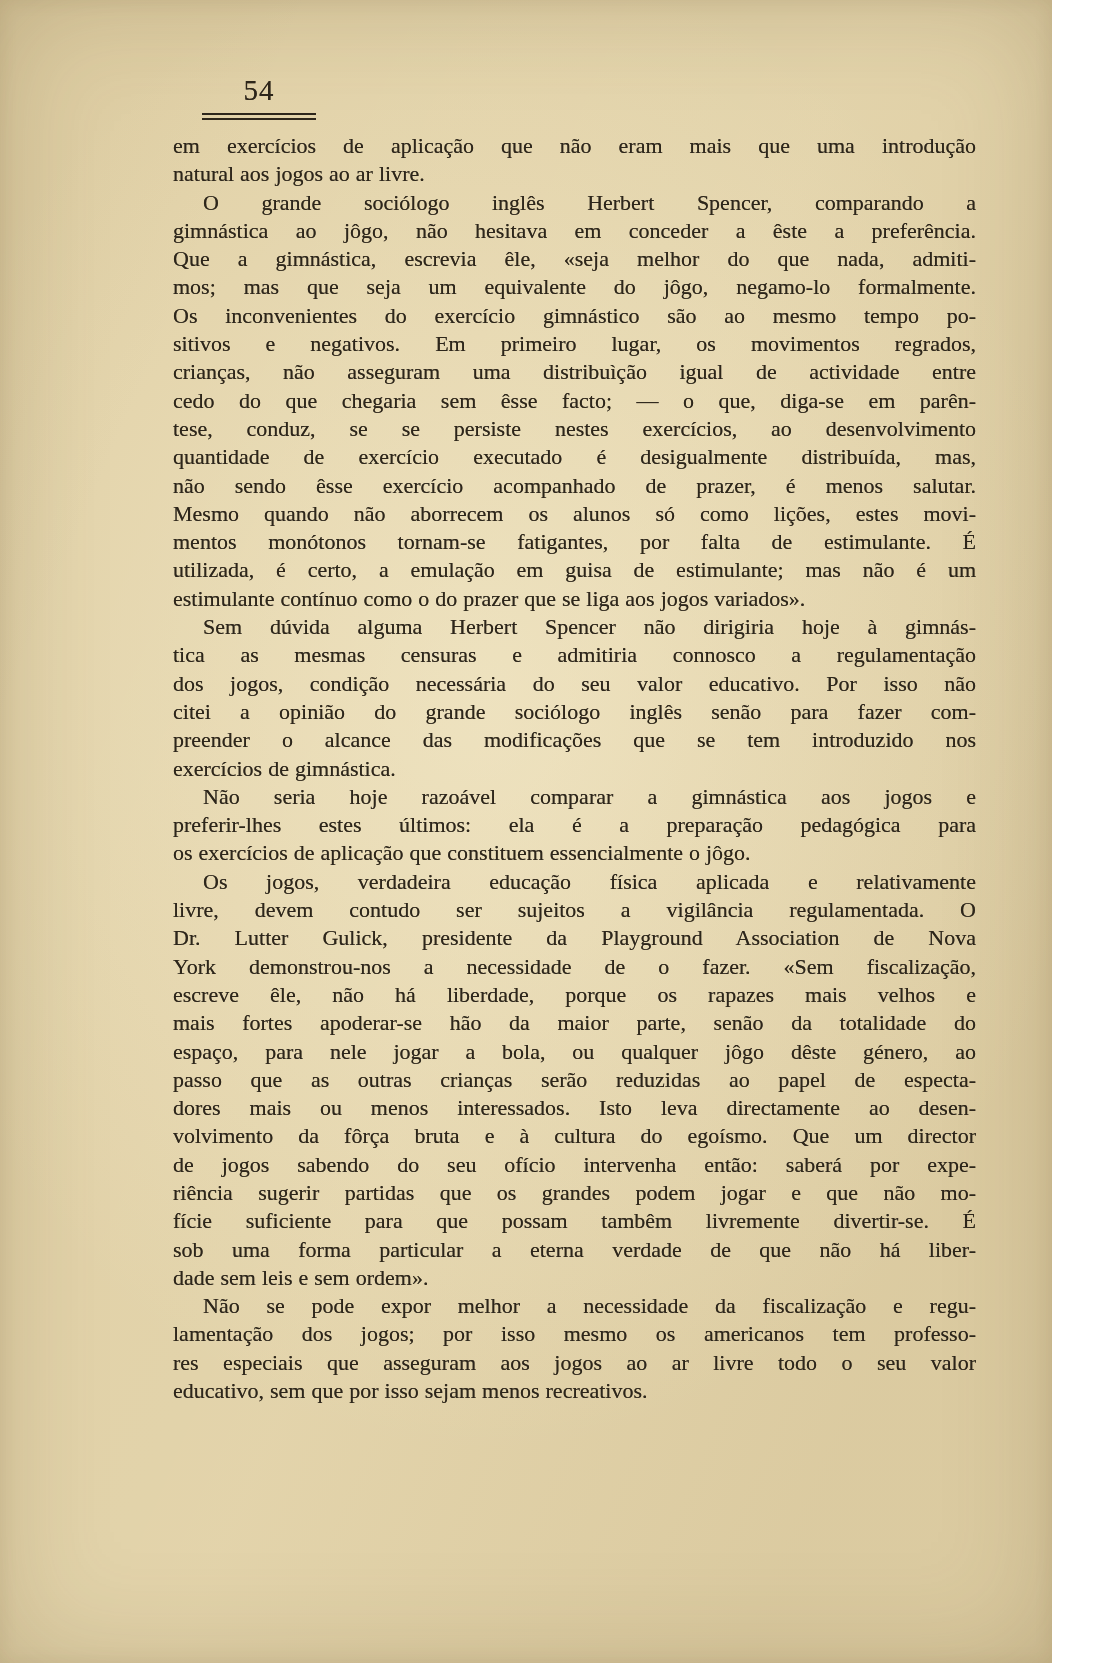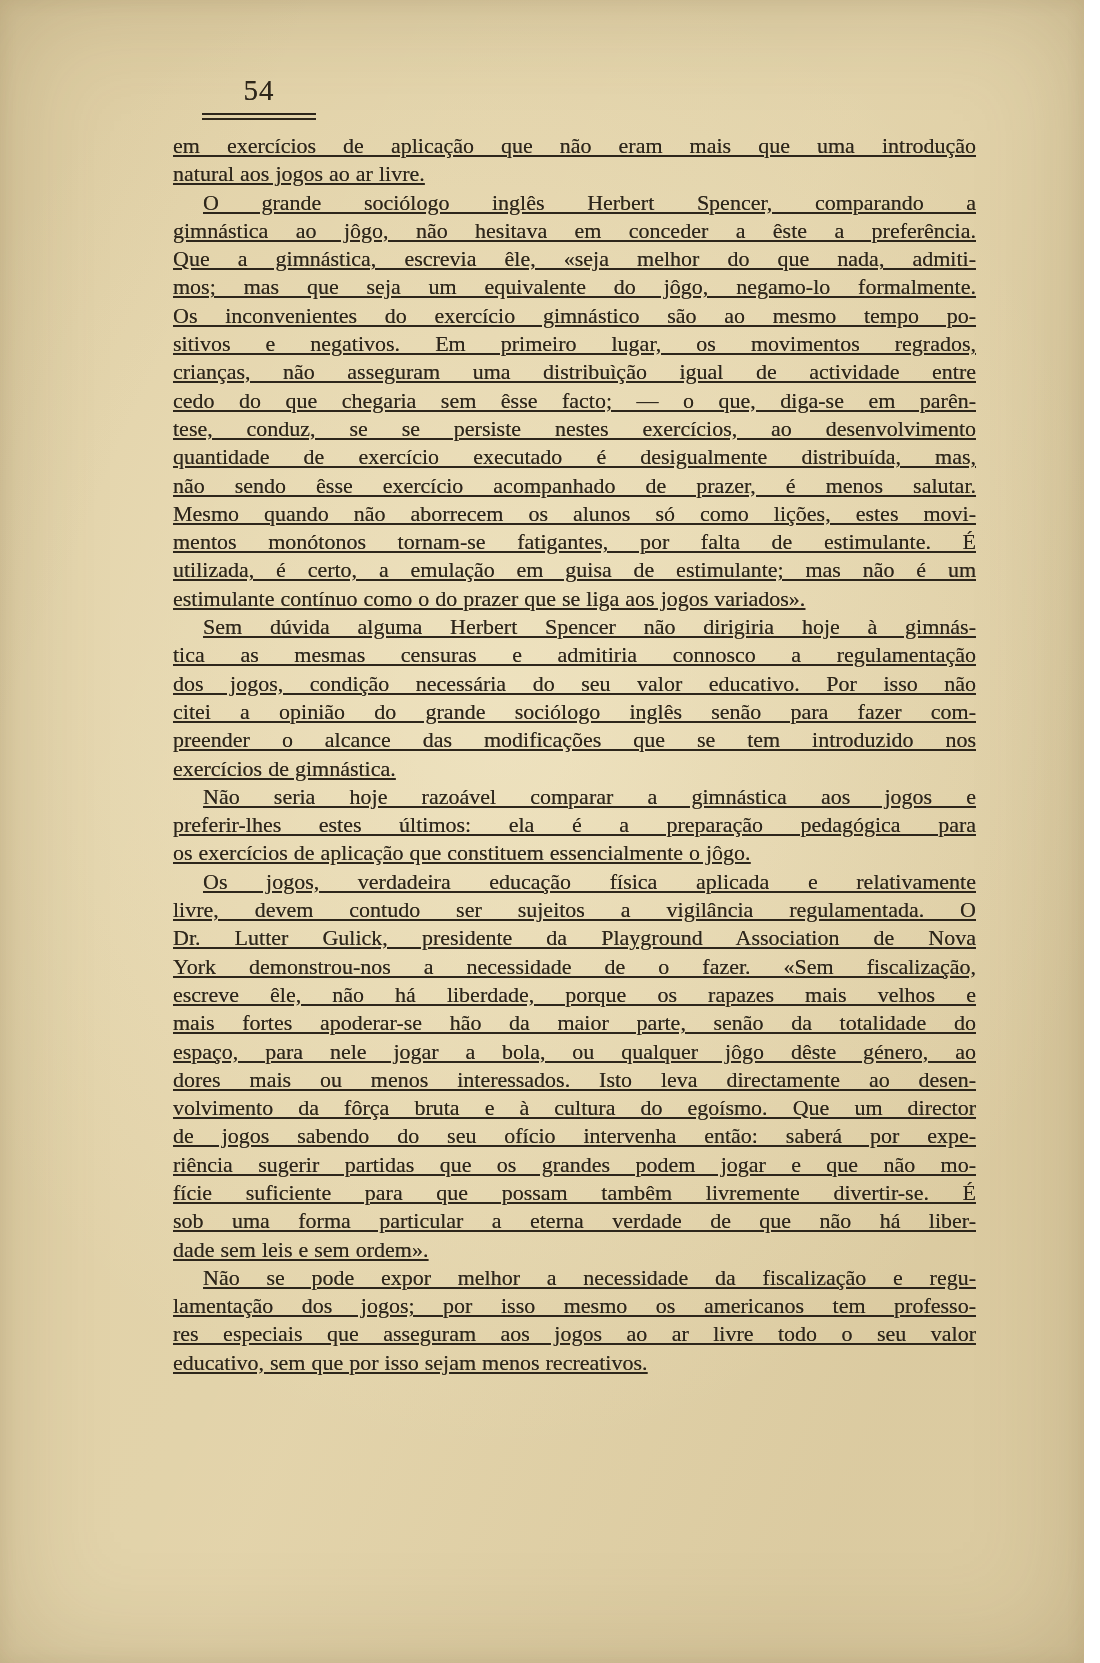--- a/index.html
+++ b/index.html
@@ -9,21 +9,20 @@
     overflow: hidden;
   }
   .page {
     position: relative;
     width: 1052px; height: 1663px;
     background-color: #e1d1a7;
     background-image:
       radial-gradient(ellipse 90% 70% at 46% 42%, rgba(252,244,216,0.45) 0%, rgba(252,244,216,0.0) 65%),
       radial-gradient(ellipse 140% 120% at 50% 50%, rgba(0,0,0,0) 60%, rgba(120,94,48,0.16) 92%, rgba(100,76,36,0.25) 100%),
       linear-gradient(113deg, rgba(110,85,40,0.05) 0%, rgba(110,85,40,0.0) 18%, rgba(255,250,230,0.06) 50%, rgba(110,85,40,0.05) 83%);
-    padding-left: 32px;
   }
   .page::after {
     content: "";
     position: absolute; inset: 0;
     box-shadow: inset 0 0 110px rgba(96,72,34,0.22), inset 0 0 18px rgba(96,72,34,0.10);
     pointer-events: none;
   }
   .pagenum {
     position: absolute;
     left: 202px; top: 74px; width: 114px;
@@ -42,21 +41,21 @@
   }
   .textblock {
     position: absolute;
     left: 173px; top: 132px; width: 803px;
     font-size: 22px;
     line-height: 28.3px;
     color: #2d261b;
     text-shadow: 0 0 0.6px rgba(43,36,24,0.65);
     word-spacing: 0.5px;
   }
-  .para { margin: 0; text-decoration: underline; }
+  .para { margin: 0; }
   .line {
     text-align: justify;
     text-align-last: justify;
     overflow: hidden;
     white-space: normal;
   }
   .line.last { text-align-last: left; }
   .line.indent { padding-left: 30px; }
 </style>
 </head>
@@ -101,20 +100,21 @@
         <div class="line last">os exercícios de aplicação que constituem essencialmente o jôgo.</div>
       </div>
       <div class="para">
         <div class="line indent">Os jogos, verdadeira educação física aplicada e relativamente</div>
         <div class="line">livre, devem contudo ser sujeitos a vigilância regulamentada. O</div>
         <div class="line">Dr. Lutter Gulick, presidente da Playground Association de Nova</div>
         <div class="line">York demonstrou-nos a necessidade de o fazer. «Sem fiscalização,</div>
         <div class="line">escreve êle, não há liberdade, porque os rapazes mais velhos e</div>
         <div class="line">mais fortes apoderar-se hão da maior parte, senão da totalidade do</div>
         <div class="line">espaço, para nele jogar a bola, ou qualquer jôgo dêste género, ao</div>
+        <div class="line">passo que as outras crianças serão reduzidas ao papel de especta-</div>
         <div class="line">dores mais ou menos interessados. Isto leva directamente ao desen-</div>
         <div class="line">volvimento da fôrça bruta e à cultura do egoísmo. Que um director</div>
         <div class="line">de jogos sabendo do seu ofício intervenha então: saberá por expe-</div>
         <div class="line">riência sugerir partidas que os grandes podem jogar e que não mo-</div>
         <div class="line">fície suficiente para que possam tambêm livremente divertir-se. É</div>
         <div class="line">sob uma forma particular a eterna verdade de que não há liber-</div>
         <div class="line last">dade sem leis e sem ordem».</div>
       </div>
       <div class="para">
         <div class="line indent">Não se pode expor melhor a necessidade da fiscalização e regu-</div>

